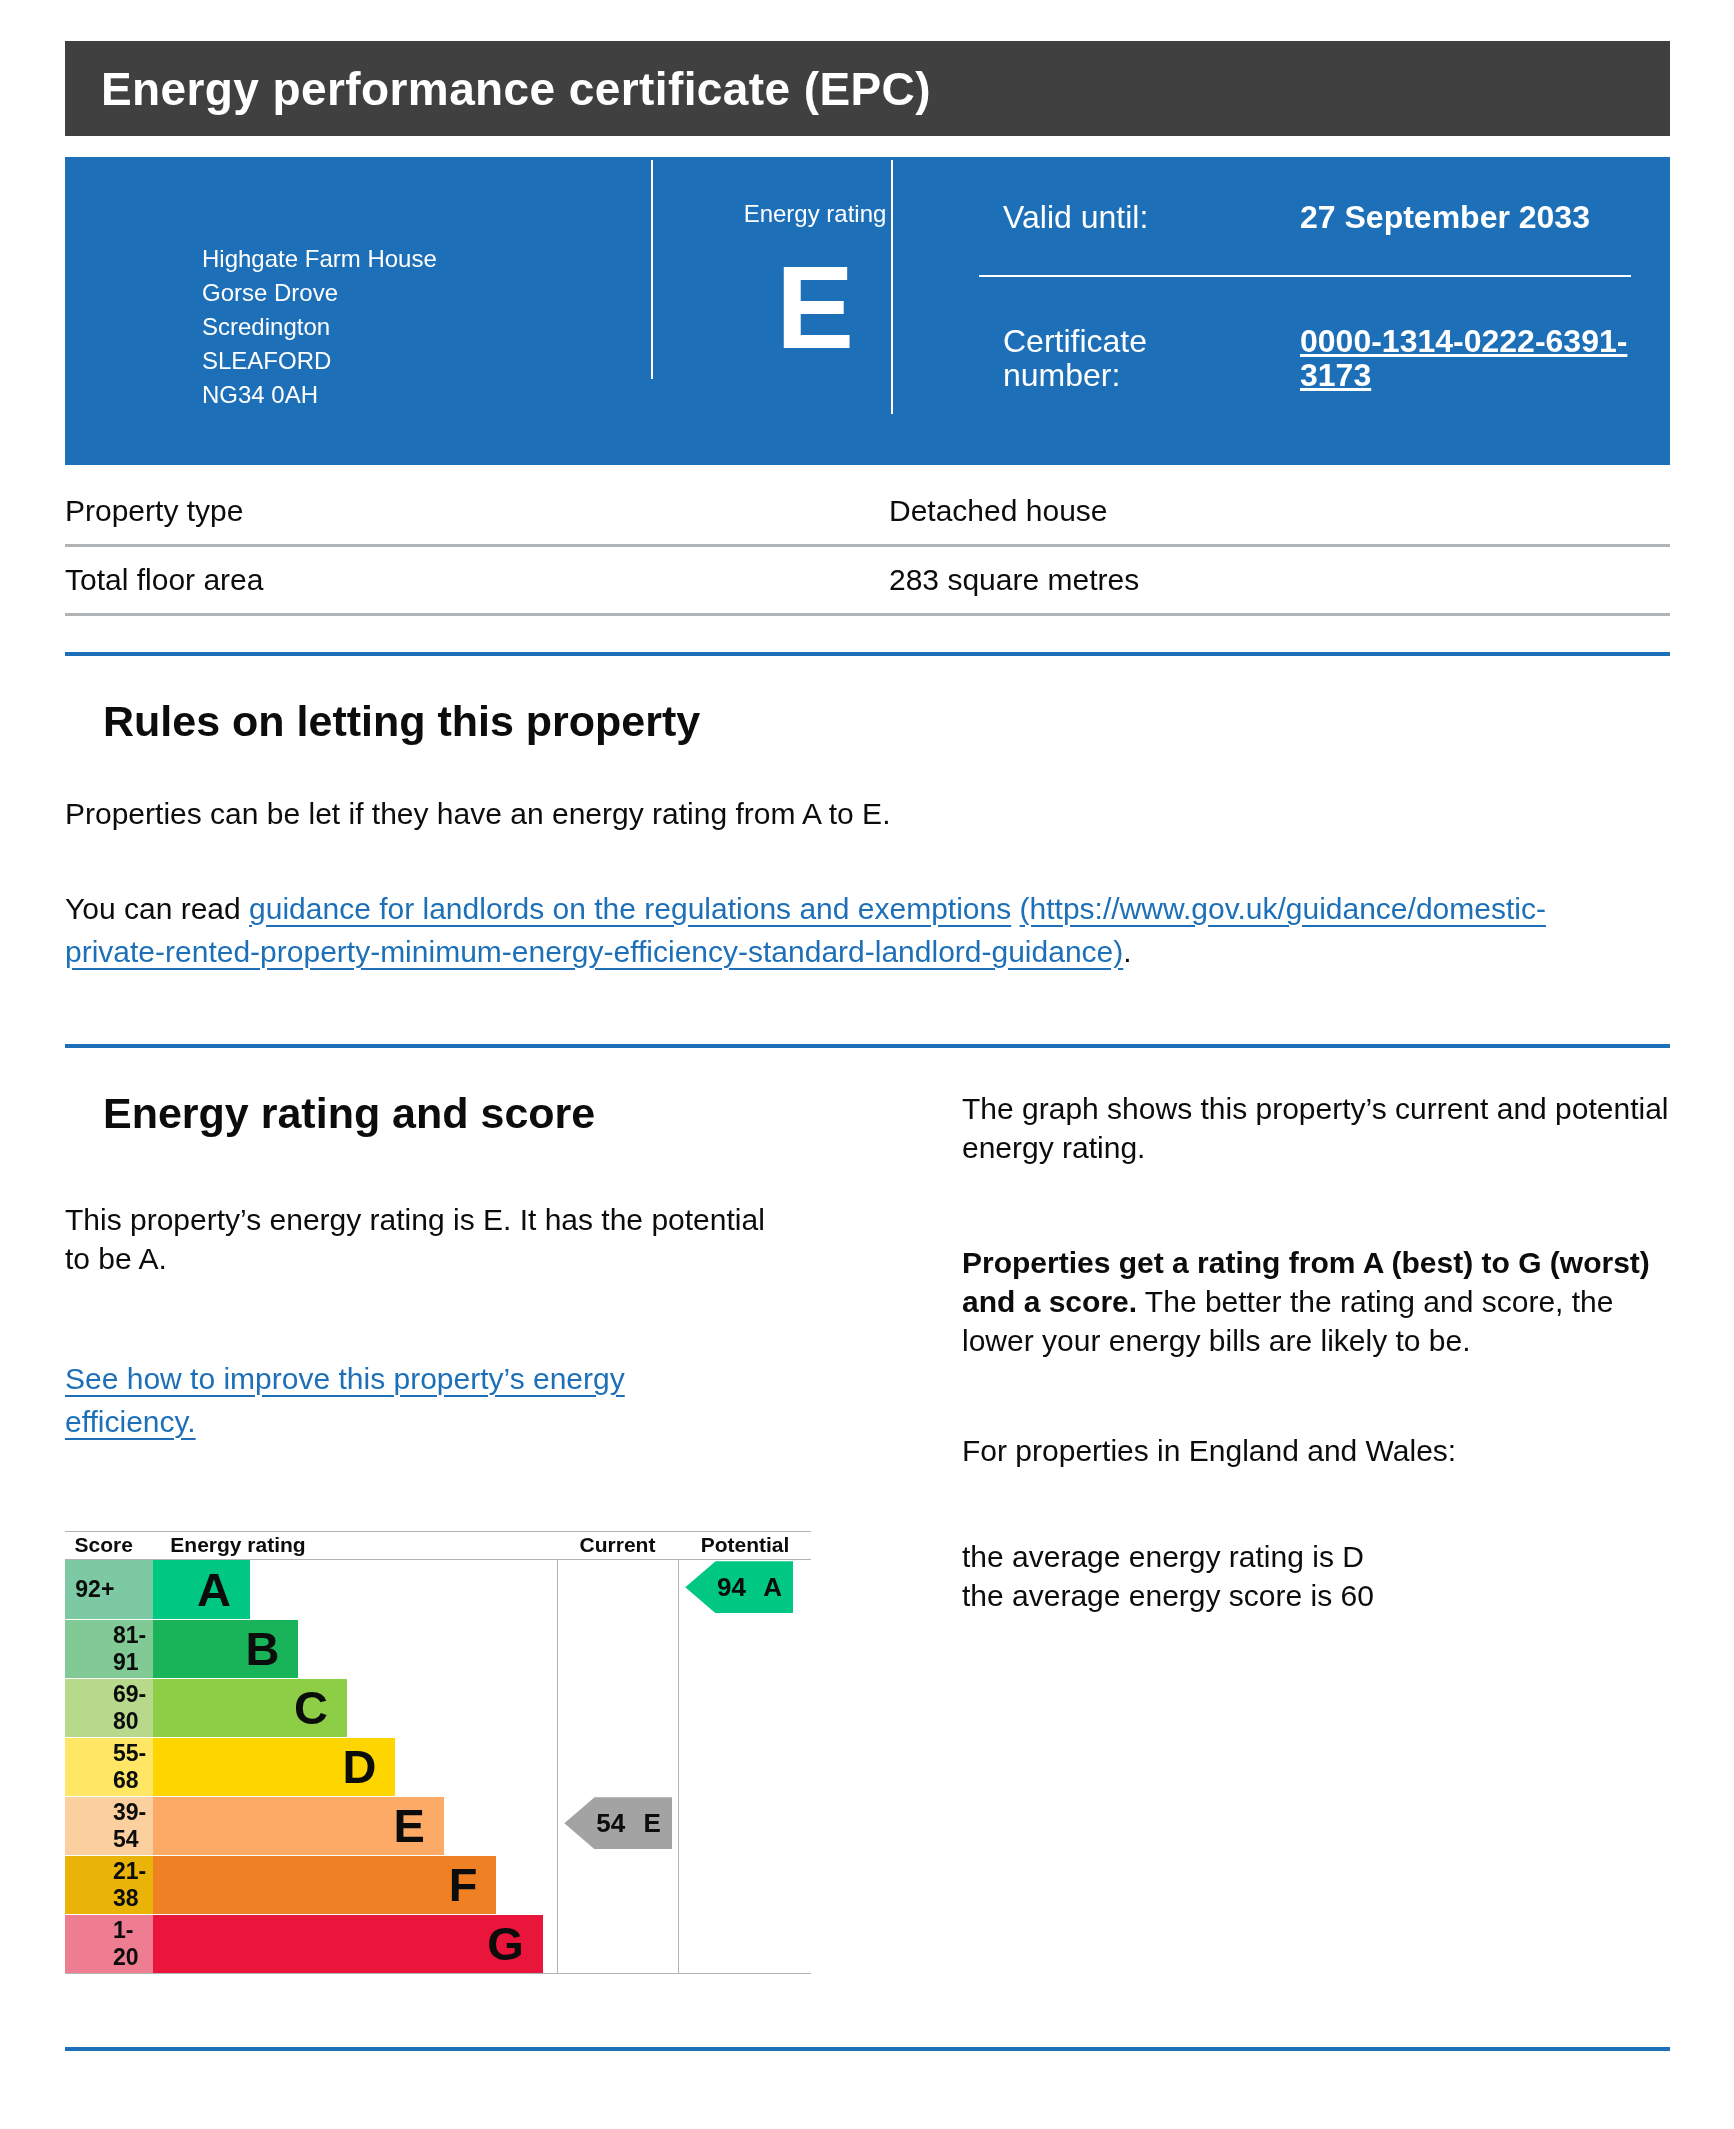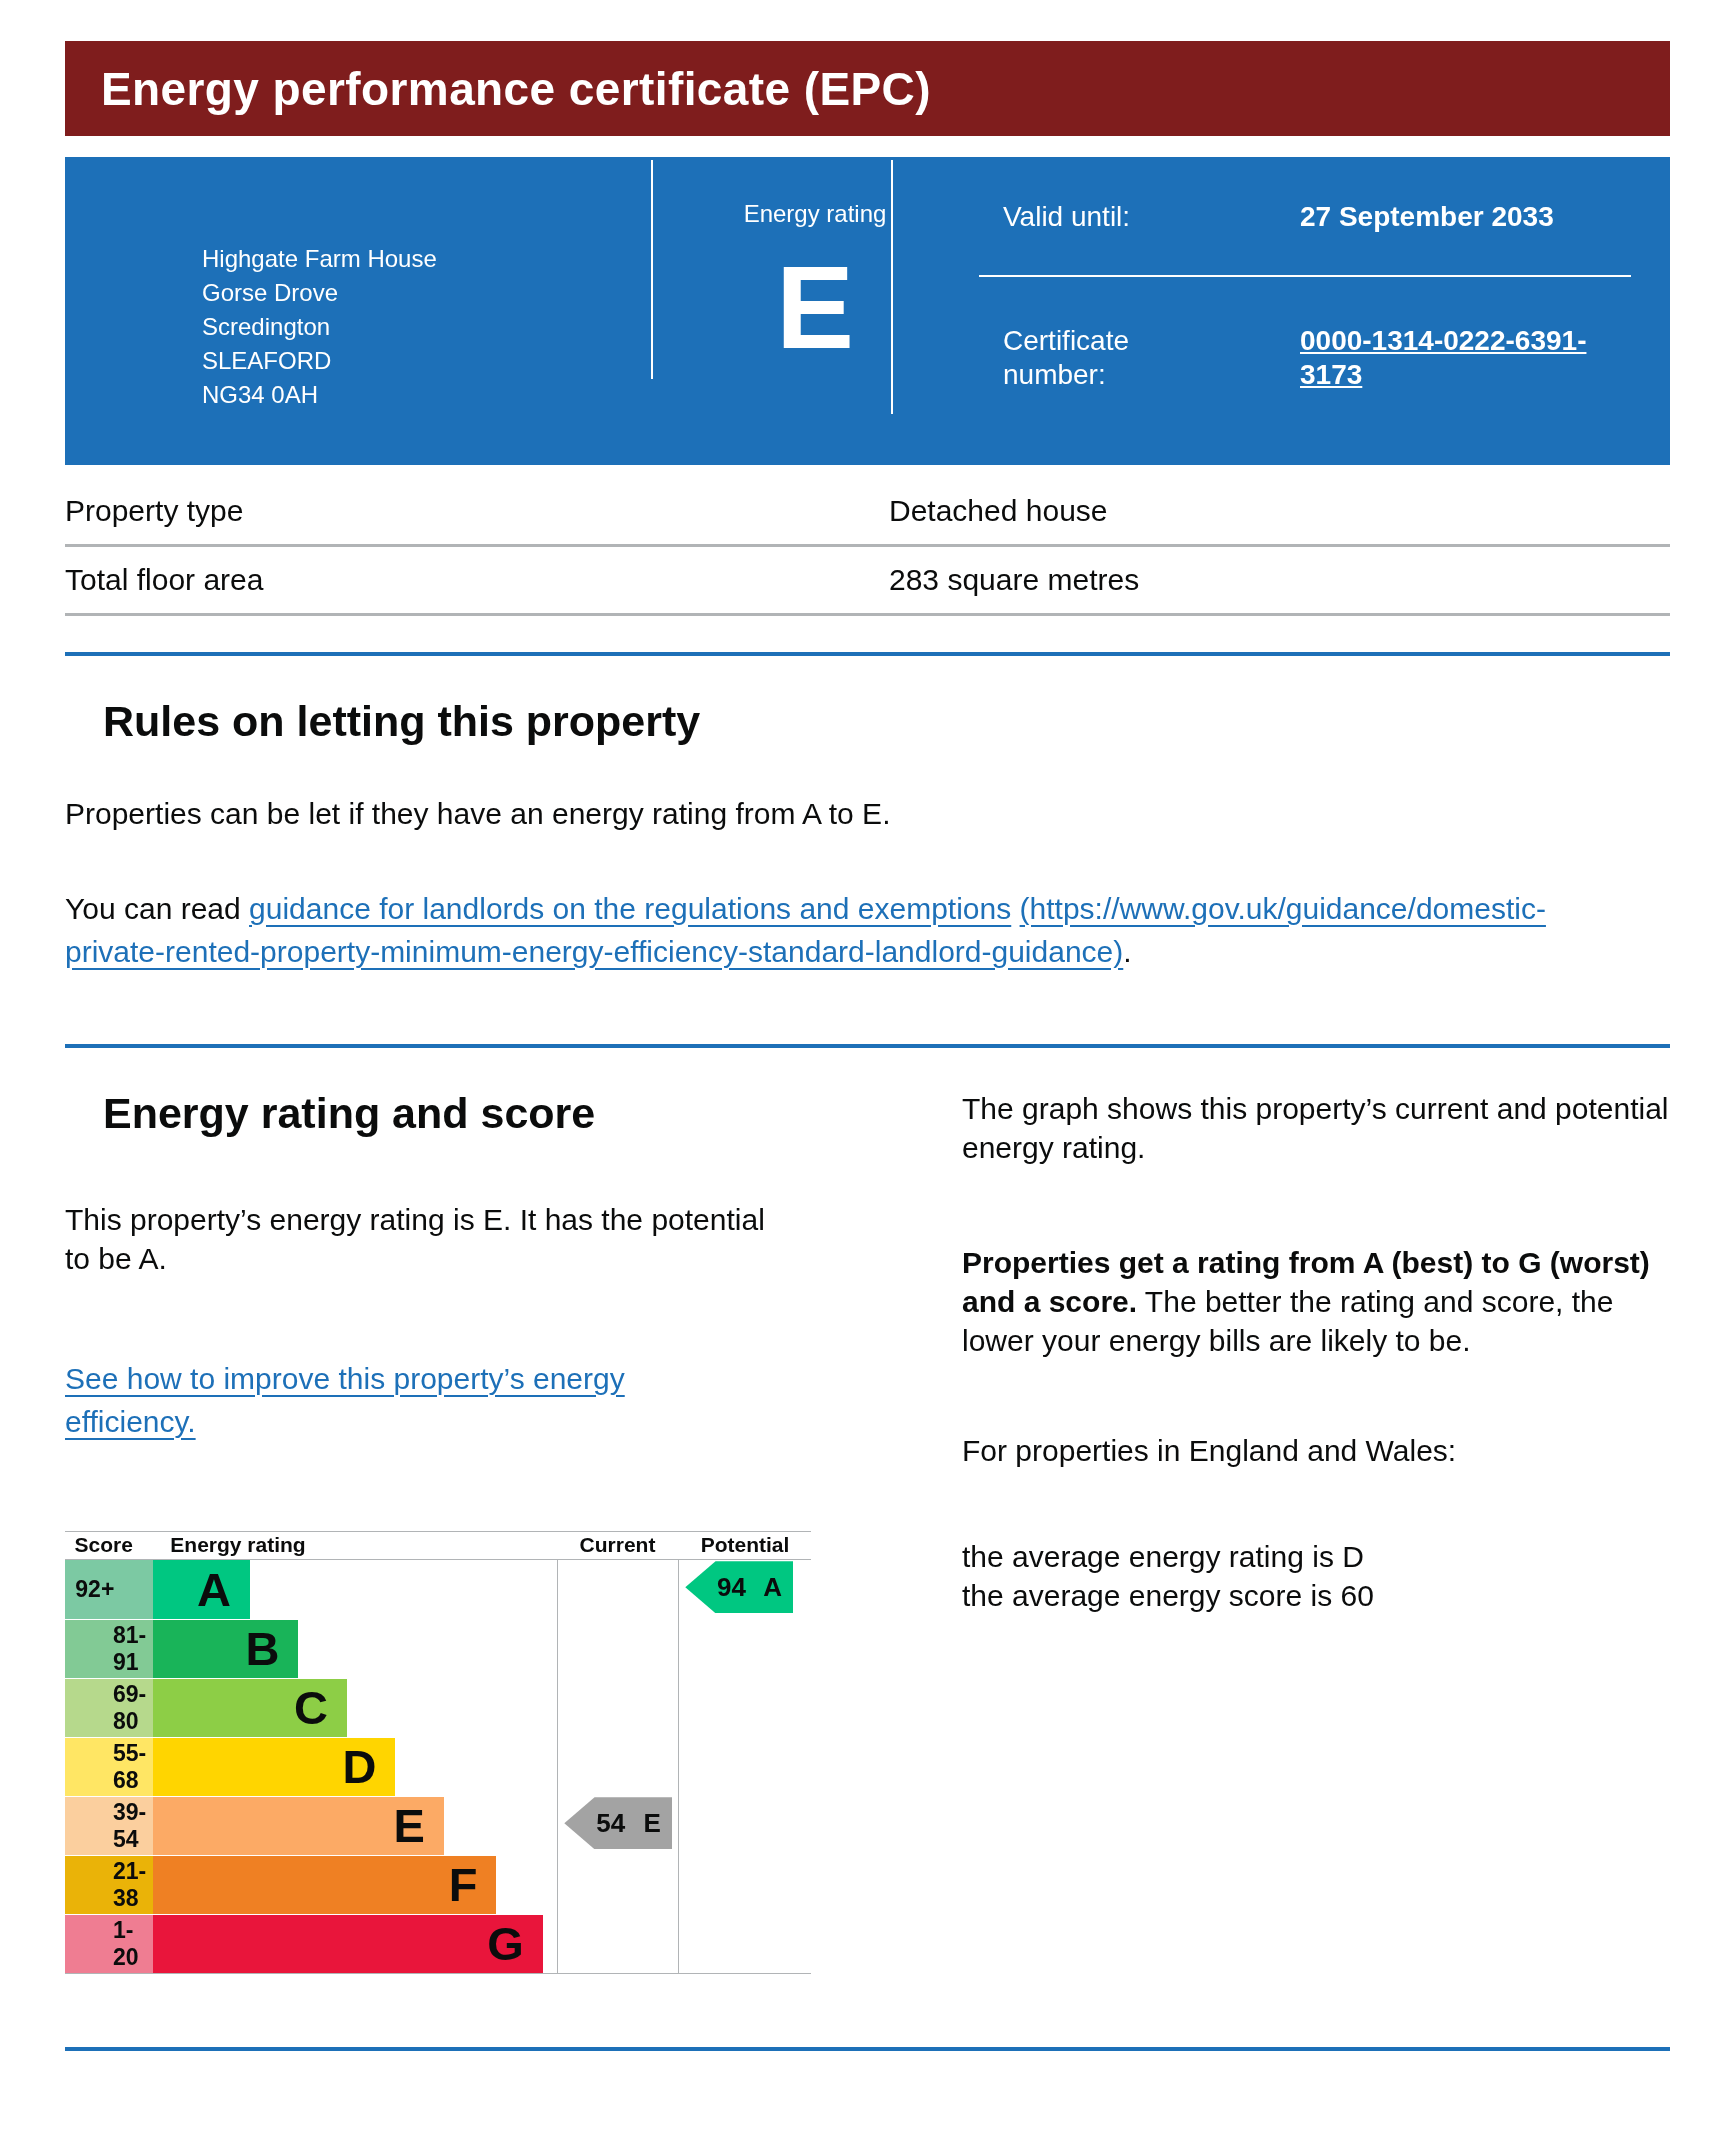--- a/index.html
+++ b/index.html
@@ -8,21 +8,21 @@
     font-family: "Liberation Sans", "DejaVu Sans", sans-serif;
     color: #0b0c0c;
     overflow: hidden;
   }
   .page { padding: 0 65px; }
 
   
   .banner {
     margin-top: 41px;
     height: 95px;
-    background: #7f1d1d;
+    background: #404040;
     display: flex;
     align-items: center;
     padding-left: 36px;
   }
   .banner h1 {
     color: #ffffff;
     font-size: 46px;
     font-weight: bold;
     letter-spacing: 0.4px;
   }
@@ -64,21 +64,21 @@
     font-weight: bold;
     line-height: 1;
     margin-top: 20.5px;
   }
   .summary-meta {
     flex: 1;
     padding: 43px 39px 0 68px;
   }
   .meta-row {
     display: flex;
-    font-size: 28px;
+    font-size: 32px;
     line-height: 34px;
   }
   .meta-label { width: 297px; flex: 0 0 297px; }
   .meta-label .wrapbox { display: block; max-width: 193px; }
   .meta-value { font-weight: bold; }
   .meta-value span { display: block; text-decoration: underline; }
   .meta-rule {
     height: 2.4px;
     background: #ffffff;
     margin: 41px 0 47px -24px;

